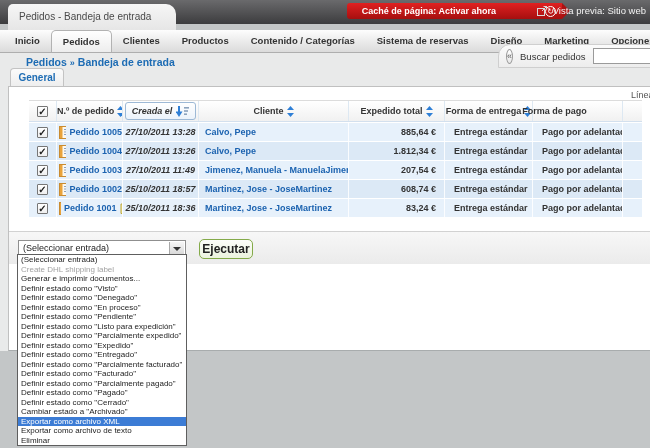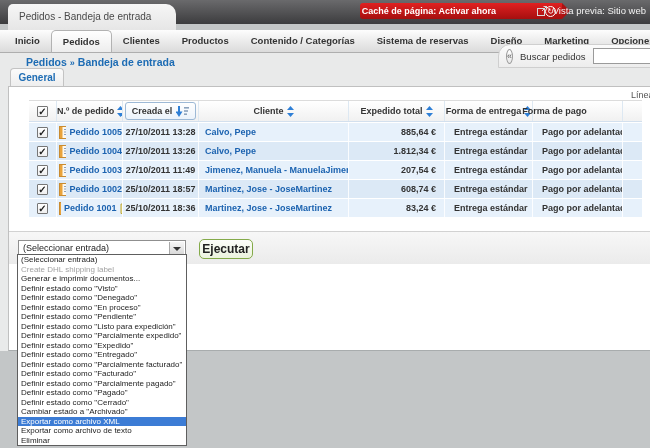--- a/index.html
+++ b/index.html
@@ -6,21 +6,21 @@
   body { font-family:"Liberation Sans", sans-serif; background:#888; }
   .screen { position:relative; width:650px; height:448px; overflow:hidden; background:#c3c6c7; font-family:"Liberation Sans", sans-serif; }
 
   
   .topbar { position:absolute; left:0; top:0; width:100%; height:24px;
     background:linear-gradient(#6a6a6c,#3c3c3e); }
   .wintab { position:absolute; left:8px; top:4px; height:26px; width:168px;
     background:linear-gradient(#f6f6f6,#e6e6e6); border-radius:5px 10px 0 0;
     font-size:10px; color:#4a4a4a; line-height:26px; padding-left:11px; white-space:nowrap; }
   .badge { position:absolute; right:88px; top:3px; height:16px; display:flex; align-items:center;
-    background:linear-gradient(#e02121,#a60f0f); border-radius:3px 0 0 3px; padding:0 6px 0 2px;
+    background:linear-gradient(#e02121,#a60f0f); border-radius:3px 0 0 3px; padding:0 6px 0 15px;
     color:#fff; font-size:9px; font-weight:bold; white-space:nowrap; cursor:pointer;gap:44px; }
   .badge::before { content:""; position:absolute; right:-8px; top:0;
     border-top:8px solid transparent; border-bottom:8px solid transparent; border-left:8px solid #ab1111; }
   .refresh { display:inline-block; width:11px; height:11px; margin-left:5px; border:1px solid #fff;
     border-radius:50%; font-size:8px; line-height:10px; text-align:center; font-weight:normal; }
   .refresh::after { content:"↻"; }
   .preview { position:absolute; right:4px; top:5px; display:flex; align-items:center; gap:5px;
     color:#f2f2f2; font-size:9.5px; white-space:nowrap; cursor:pointer; }
 
   
@@ -66,21 +66,21 @@
   .hcell { display:flex; align-items:center; justify-content:center; gap:3px; height:100%;
     border-right:1px solid #dde8f2; cursor:pointer; white-space:nowrap; }
   .trow { display:flex; height:18px; margin-top:1px; align-items:center;
     font-size:9px; font-weight:bold; color:#333; }
   .trow.odd  { background:#e7f1fb; }
   .trow.even { background:#dce9f6; }
   .cell { display:flex; align-items:center; height:100%; border-right:1px solid rgba(255,255,255,.85);
     white-space:nowrap; overflow:hidden;text-align:center; }
   .c0 { width:28px; justify-content:center; }
   .c1 { width:66px; }
-  .c2 { width:76px; }
+  .c2 { width:76px;font-style:italic; }
   .c3 { width:150px; }
   .c4 { width:96px; }
   .c5 { width:88px; }
   .c6 { width:90px;gap:46px; }
   .c7 { width:19px; border-right:none; }
   .cell.c1 { padding-left:2px; gap:3px; }
   .cell.c2 { justify-content:center; }
   .cell.c3 { padding-left:6px; }
   .cell.c4 { justify-content:flex-end; padding-right:8px; }
   .cell.c5, .cell.c6 { padding-left:9px; }

